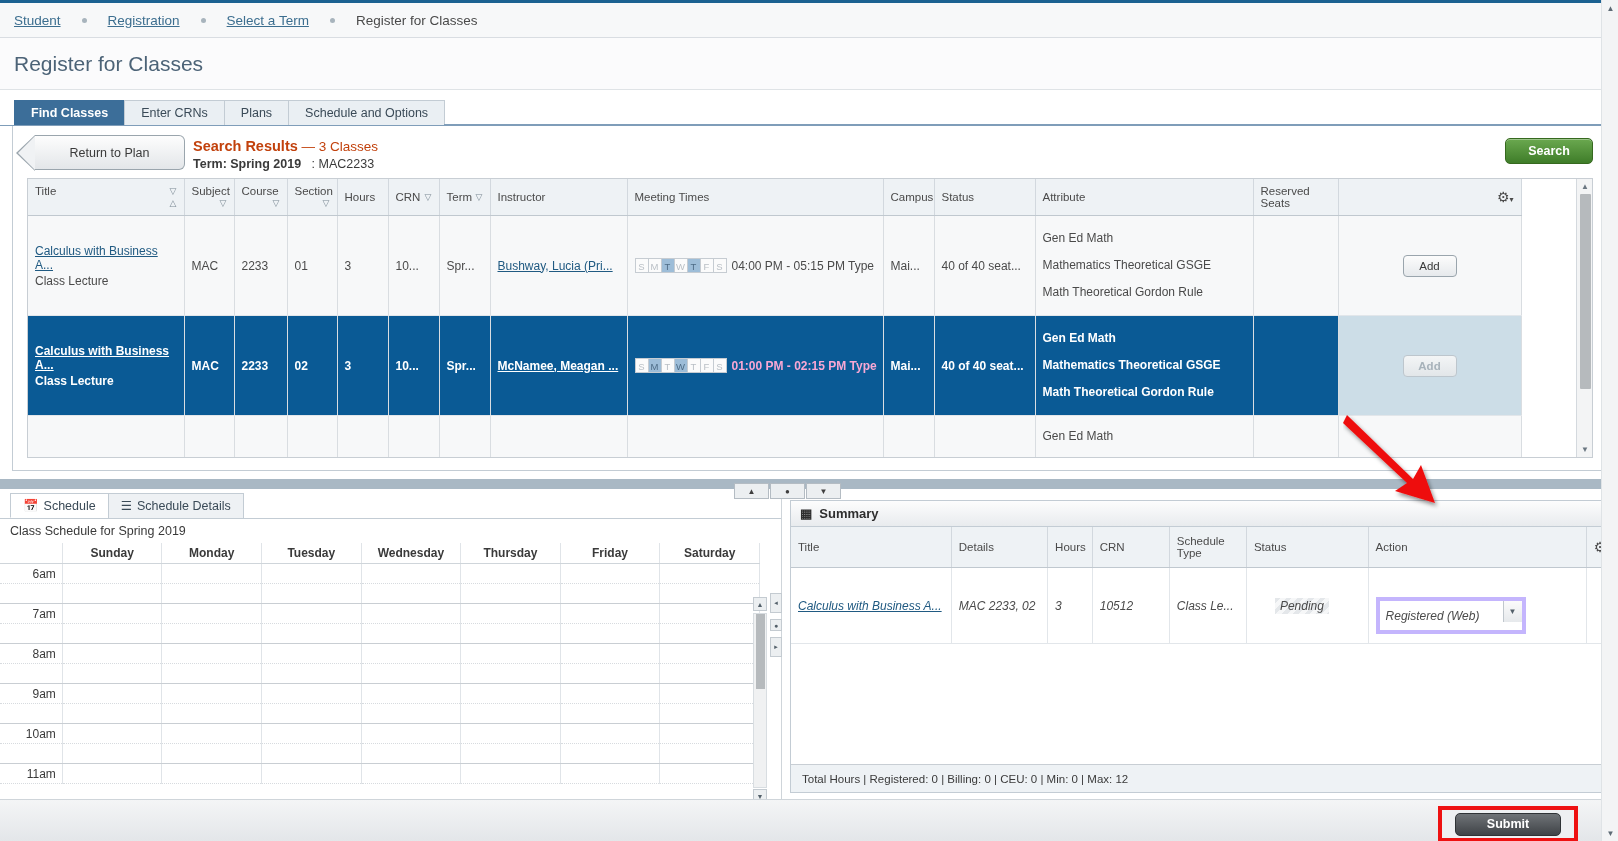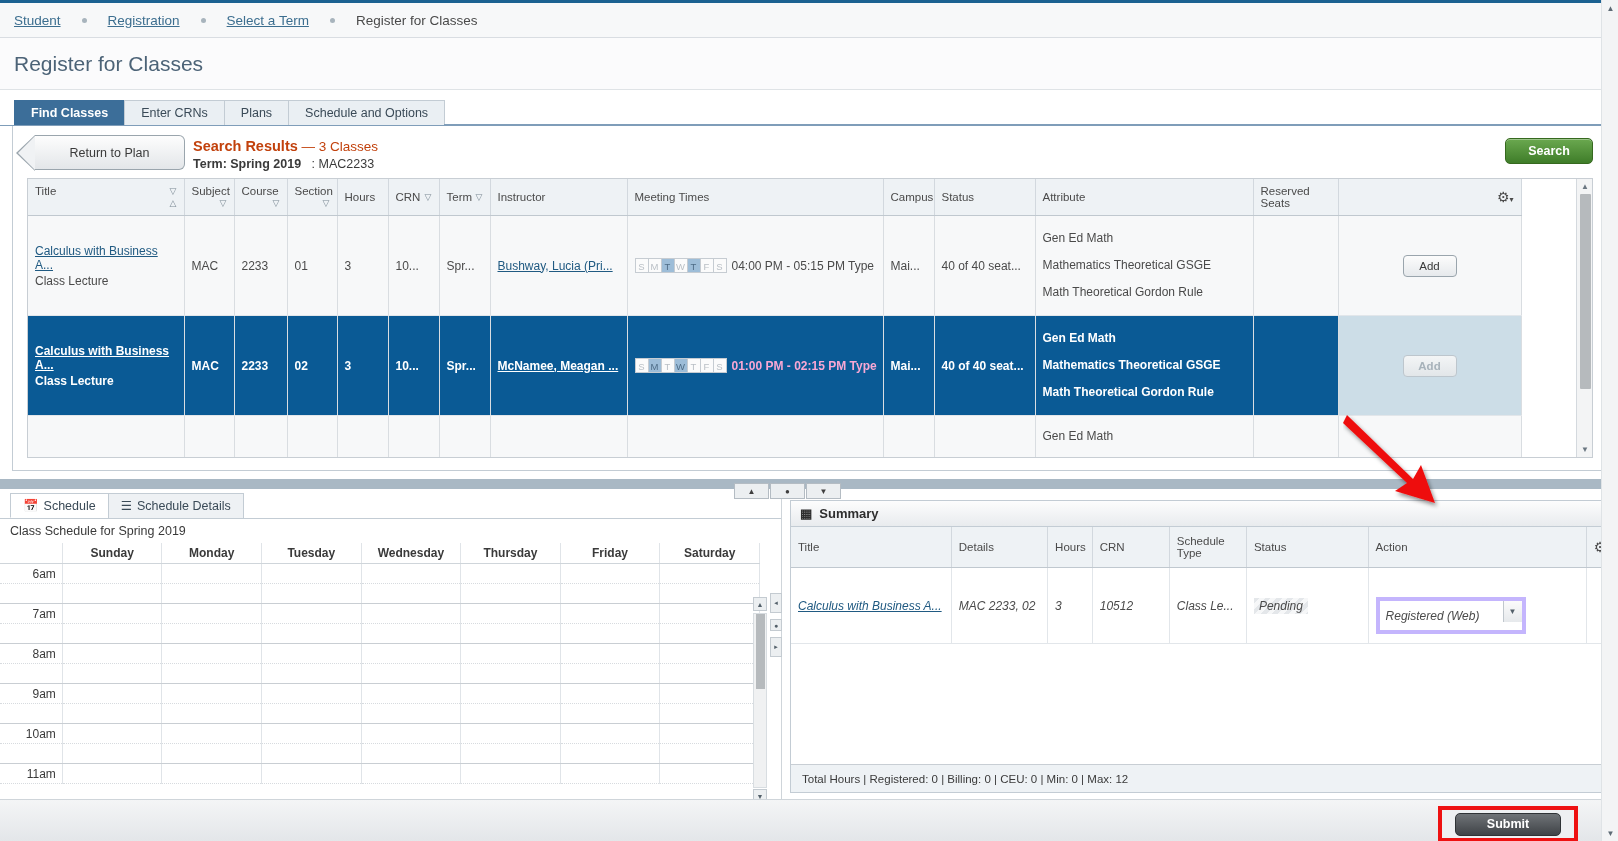--- a/index.html
+++ b/index.html
@@ -247,20 +247,21 @@
   }
   table.sum td {
     border-right:1px solid #e2e6ea; border-bottom:1px solid #e2e6ea;
     font-size:12px; color:#4a4a4a; padding:9px 7px; font-style:italic;
     height:34px; overflow:hidden; white-space:nowrap;
   }
   table.sum td a { color:#205a82; text-decoration:underline; font-style:italic; }
   .pending-chip {
     display:inline-block; padding:1px 5px; font-style:italic; color:#4a4a4a;
     background:repeating-linear-gradient(135deg,#e4e7ea 0 4px,#f6f7f8 4px 8px);
+    margin-left:21px;
   }
   .action-select {
     width:150px; height:37px; border:4px solid #c4b5fd; background:#fff;
     display:flex; align-items:center; font-size:12px; color:#4a4a4a;
     font-style:italic; padding-left:6px; position:relative;margin-top:20px;
   }
   .action-select .arrow {
     position:absolute; right:0; top:0; width:19px; height:21px;
     background:linear-gradient(#fbfbfb,#e6e9ec); border-left:1px solid #c0c7cd;
     display:flex; align-items:center; justify-content:center;

